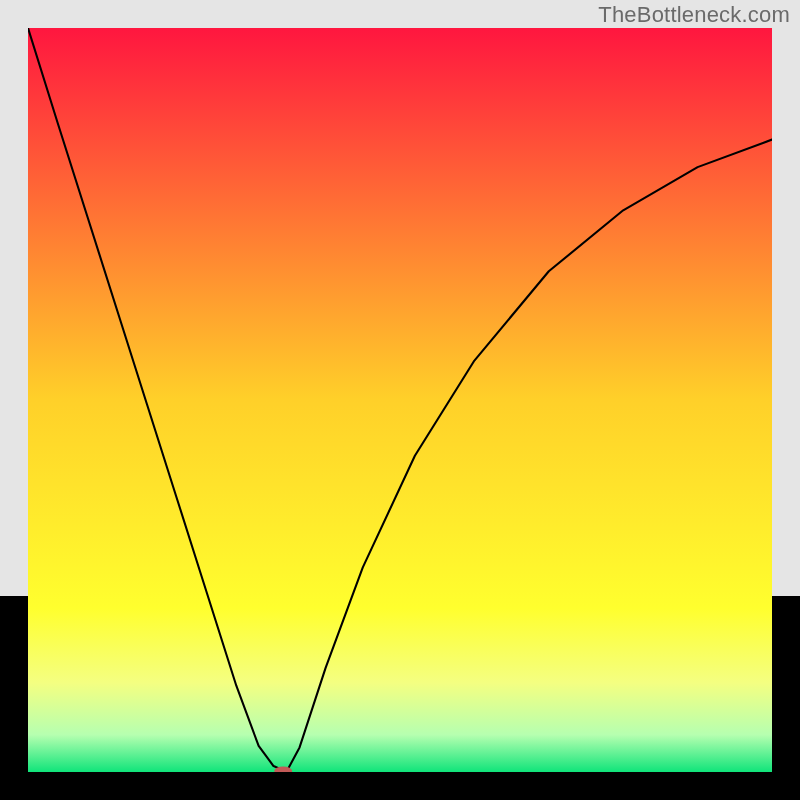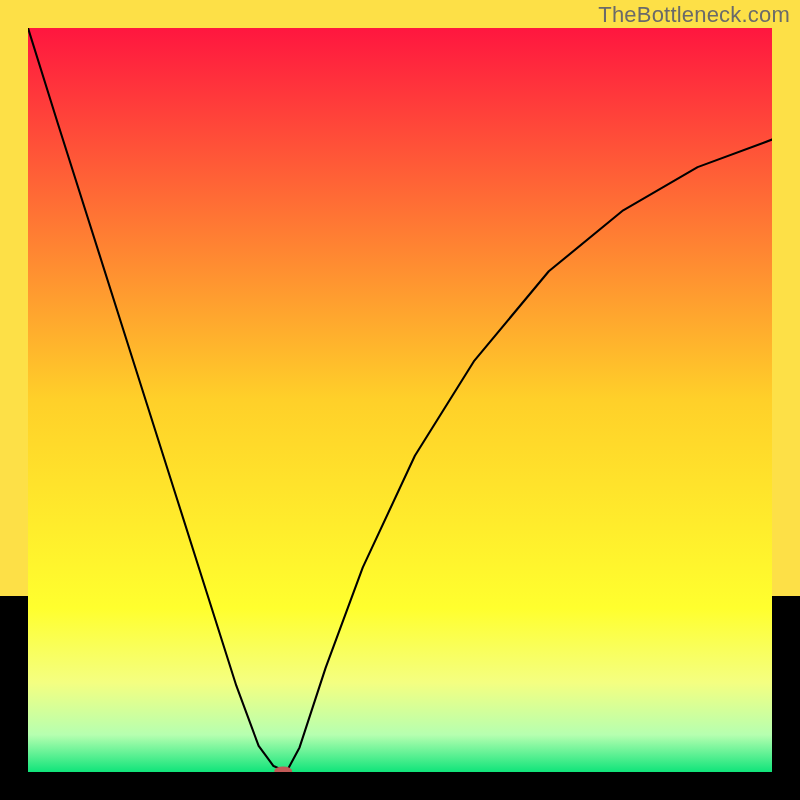--- a/index.html
+++ b/index.html
@@ -10,21 +10,21 @@
     overflow: hidden;
     background: #000;
     font-family: Arial, Helvetica, sans-serif;
   }
   .frame {
     position: absolute;
     top: 0;
     left: 0;
     width: 800px;
     height: 596px;
-    background: #fde047;
+    background: #e5e5e5;
   }
   .plot {
     position: absolute;
     top: 28px;
     left: 28px;
     width: 744px;
     height: 744px;
   }
   .watermark {
     position: absolute;

